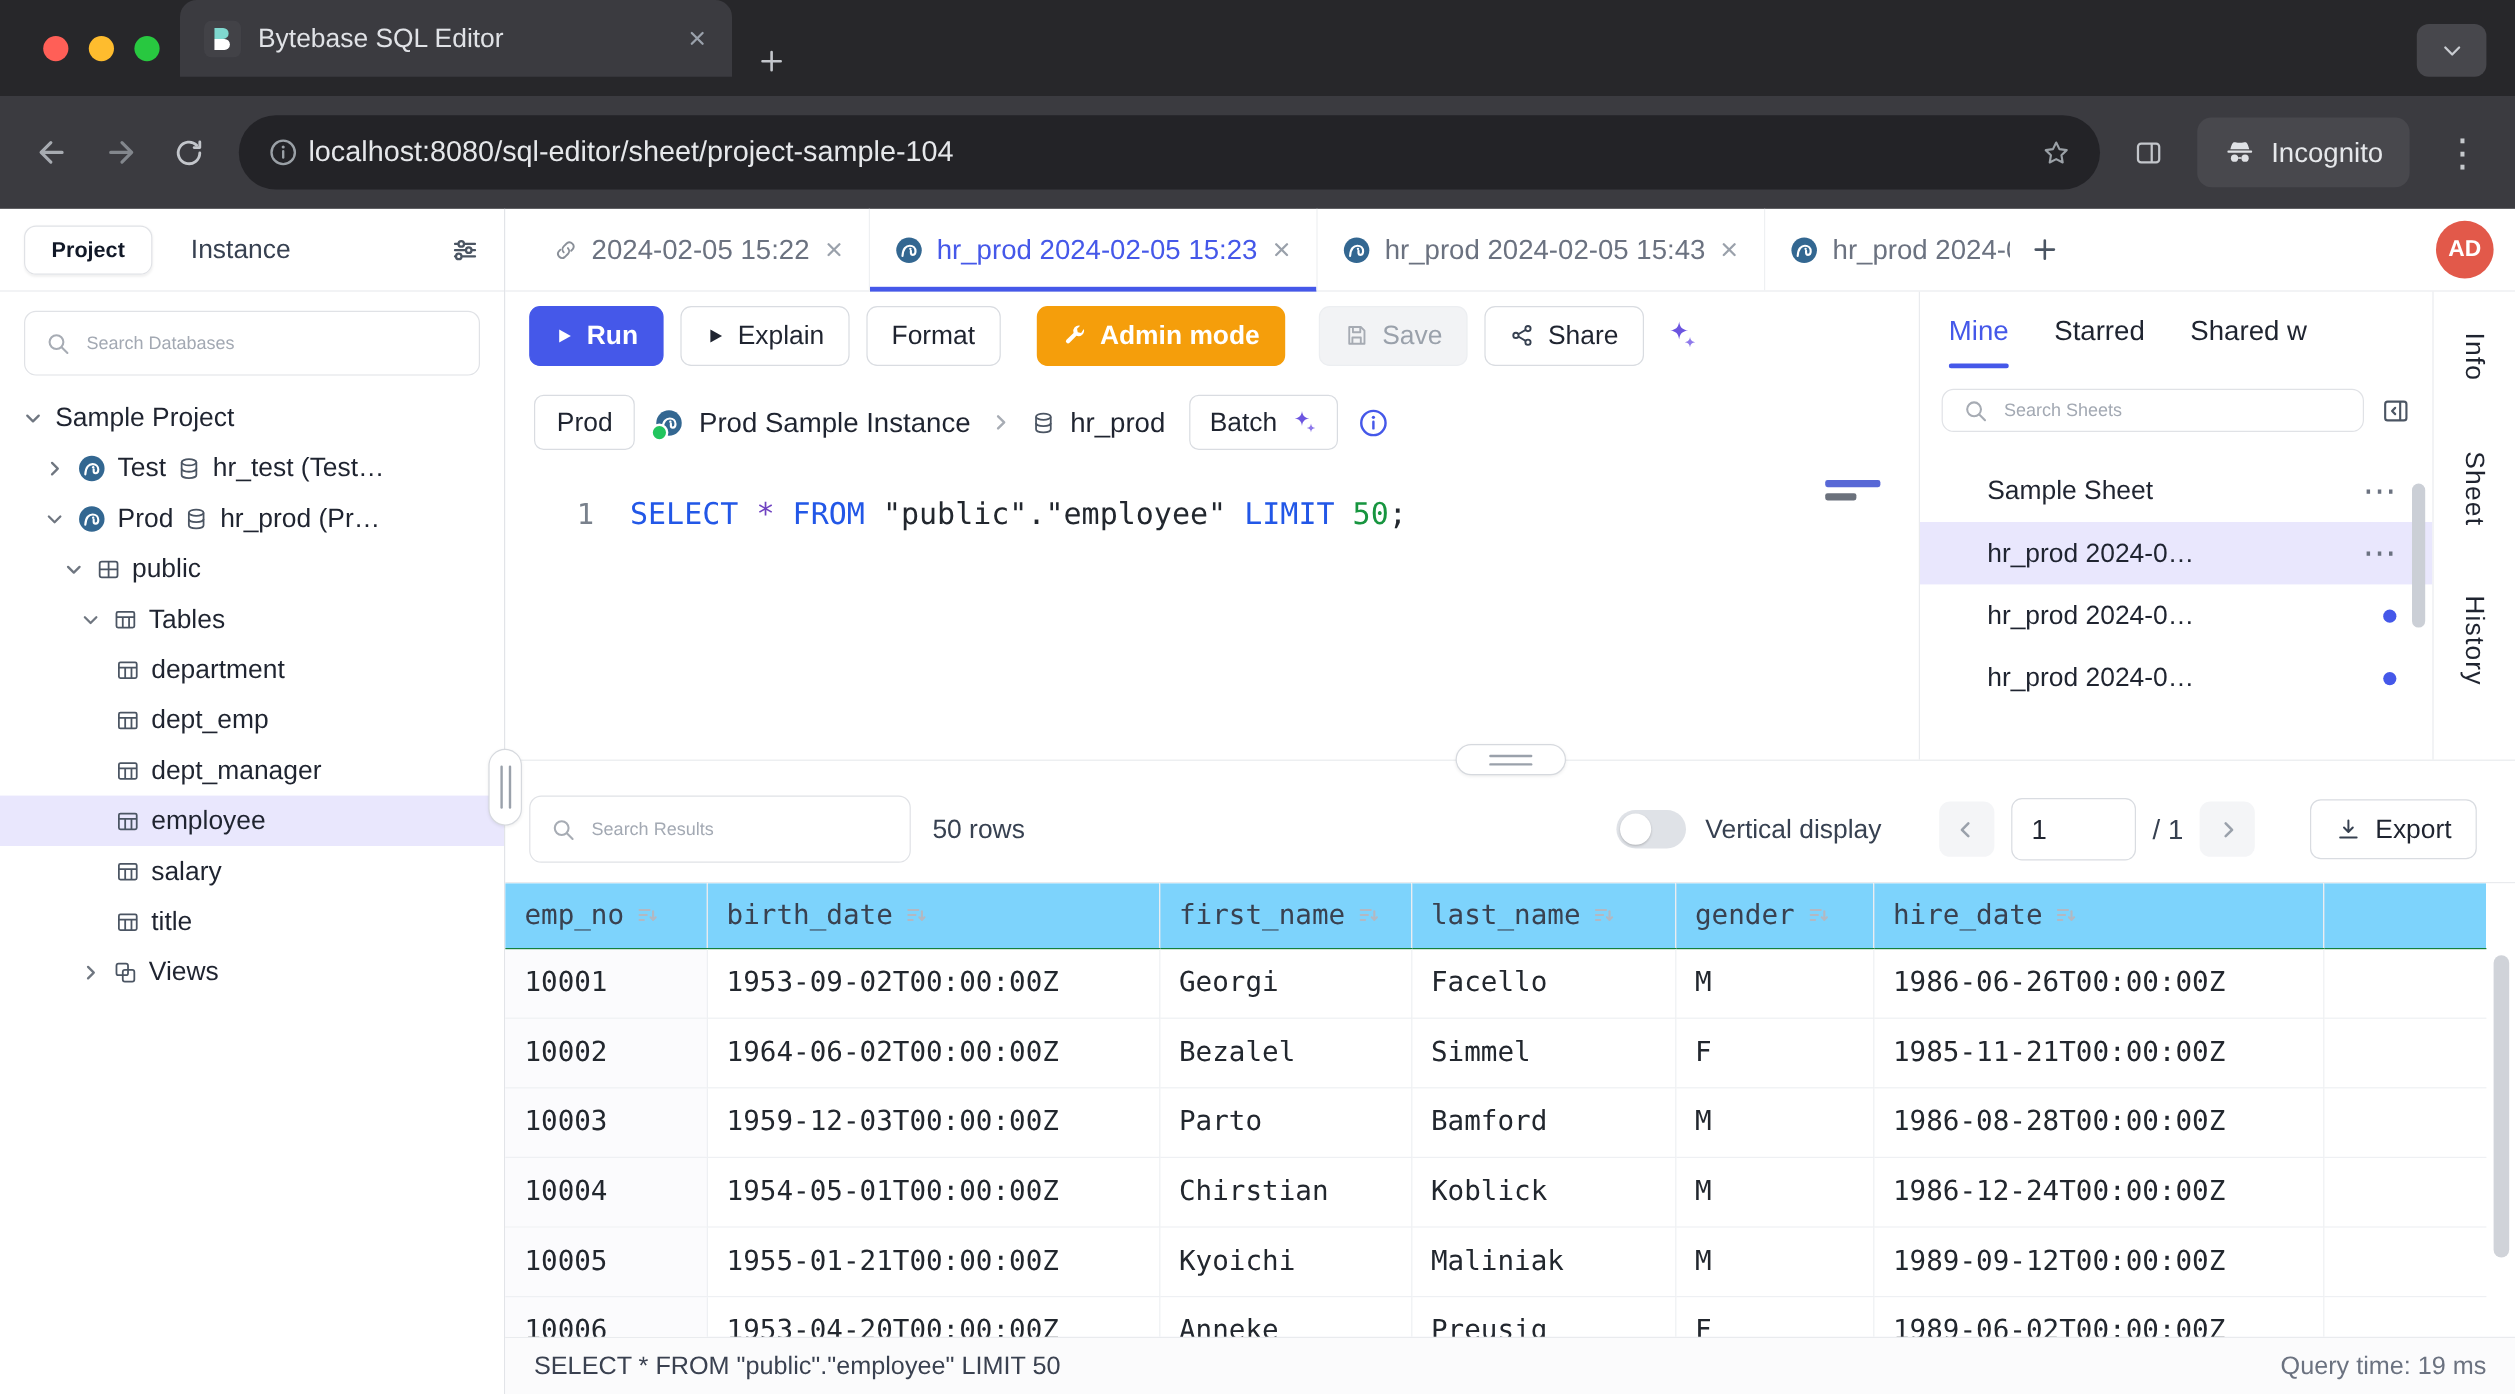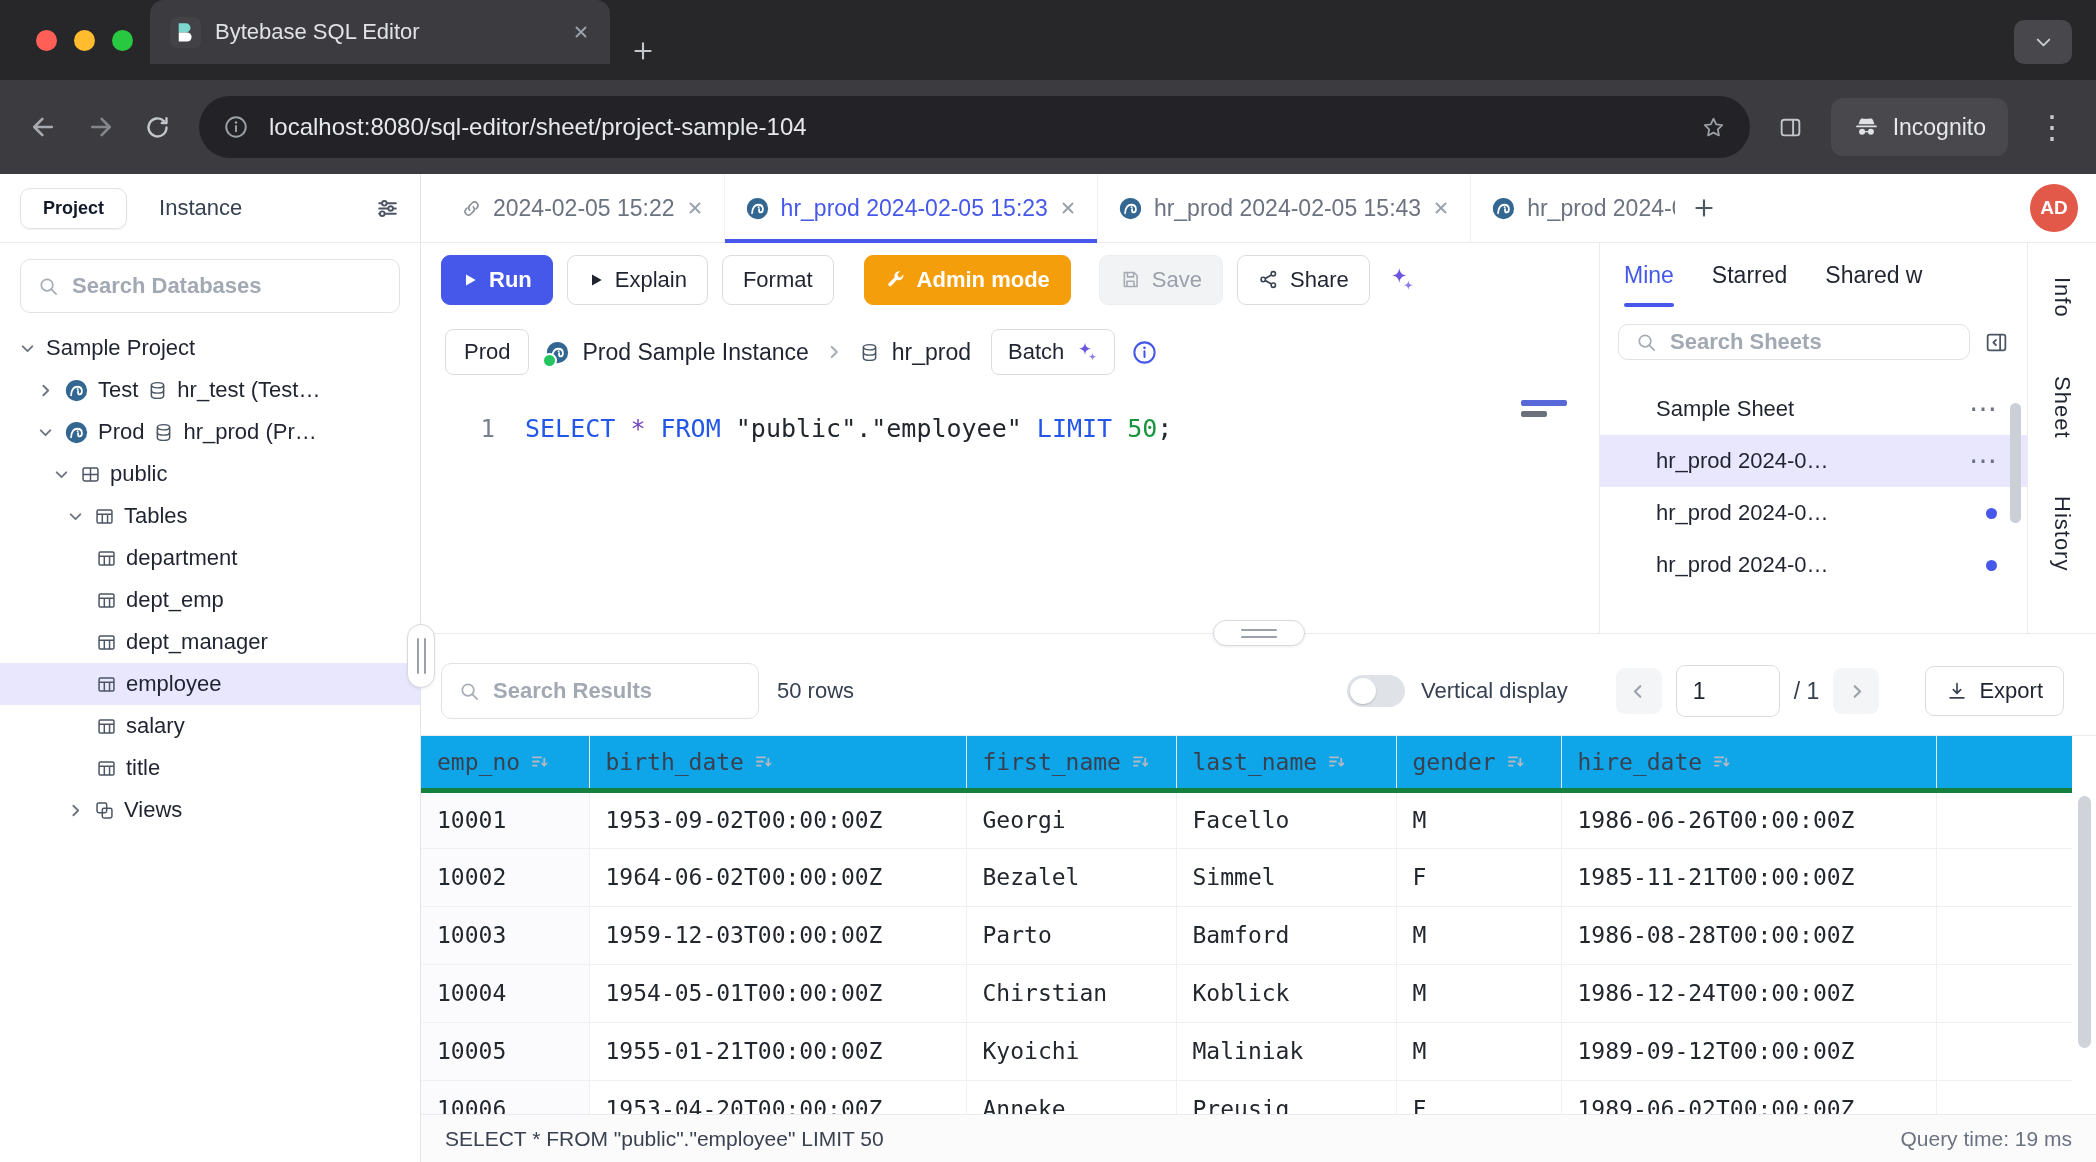--- a/index.html
+++ b/index.html
@@ -13,33 +13,33 @@
 .titlebar{height:80px;background:#27272a;position:relative;display:flex;align-items:flex-start;}
 .traffic{position:absolute;left:36px;top:30px;display:flex;gap:17px;}
 .light{width:21px;height:21px;border-radius:50%;display:block;}
 .light.red{background:#ff5f57}.light.yellow{background:#febc2e}.light.green{background:#28c840}
 .browser-tab{margin-left:150px;width:460px;height:64px;background:#3b3b40;border-radius:14px 14px 0 0;display:flex;align-items:center;gap:14px;padding:0 20px;}
 .browser-tab .title{color:#e0e2e6;font-size:22px;flex:1;white-space:nowrap;overflow:hidden;}
 .newtab{align-self:center;margin-left:20px;margin-top:22px;display:flex;}
 .win-chevron{position:absolute;right:24px;top:20px;width:58px;height:44px;background:#47474c;border-radius:10px;display:flex;align-items:center;justify-content:center;}
 .navbar{height:94px;background:#3b3b40;display:flex;align-items:center;padding:0 28px;gap:28px;}
 .nav-icon{display:flex;flex:none;}
-.urlbar{flex:1;height:62px;background:#232327;border-radius:31px;display:flex;align-items:center;gap:20px;padding:0 24px;min-width:0;}
+.urlbar{flex:1;height:62px;background:#232327;border-radius:31px;display:flex;align-items:center;gap:8px;padding:0 24px;min-width:0;}
 .urlbar .url{color:#e6e8eb;font-size:24px;flex:1;white-space:nowrap;overflow:hidden;}
 .incognito-chip{height:58px;background:#48484d;border-radius:12px;display:flex;align-items:center;gap:13px;padding:0 22px;color:#e6e8eb;font-size:23px;flex:none;}
 .dots-v{font-size:32px;color:#c6c9cd;line-height:1;}
 
 .app{height:988px;display:flex;position:relative;}
 .sidebar{width:421px;border-right:1px solid #e2e4e8;display:flex;flex-direction:column;flex:none;}
 .sidebar-header{height:69px;border-bottom:1px solid #e9ebee;display:flex;align-items:center;padding:0 20px;gap:32px;flex:none;}
 .chip{border:1px solid #e0e2e6;border-radius:10px;padding:9px 22px;font-size:18px;font-weight:600;color:#111827;box-shadow:0 1px 2px rgba(0,0,0,.06);cursor:pointer;}
 .instance-tab{font-size:22px;color:#374151;cursor:pointer;}
 .sliders-btn{margin-left:auto;display:flex;cursor:pointer;}
 .search-box{border:1px solid #e0e2e6;border-radius:10px;height:54px;display:flex;align-items:center;gap:12px;padding:0 16px;background:#fff;}
-.search-box input{border:none;outline:none;font-size:22px;color:#374151;flex:1;min-width:0;background:transparent;font-family:inherit;font-weight:bold;}
+.search-box input{border:none;outline:none;font-size:15px;color:#374151;flex:1;min-width:0;background:transparent;font-family:inherit;}
 .search-box input::placeholder{color:#a3a9b3;}
 .sidebar>.search-box{margin:16px 20px 14px;flex:none;}
 .tree{flex:1;overflow:hidden;}
 .tree-item{height:42px;display:flex;align-items:center;gap:9px;font-size:22px;white-space:nowrap;overflow:hidden;padding-right:10px;cursor:pointer;}
 .tree-item.selected{background:var(--selected-bg);}
 .caret{width:19px;display:flex;justify-content:center;flex:none;}
 .tree-icon{display:flex;flex:none;}
 
 .main{flex:1;display:flex;flex-direction:column;min-width:0;}
 .tabstrip{height:69px;border-bottom:1px solid #e9ebee;display:flex;align-items:stretch;padding-left:20px;flex:none;}
@@ -113,21 +113,21 @@
 .toggle{width:58px;height:32px;border-radius:16px;background:#dfe2e7;position:relative;cursor:pointer;flex:none;}
 .toggle .knob{position:absolute;left:3px;top:3px;width:26px;height:26px;border-radius:50%;background:#fff;box-shadow:0 1px 2px rgba(0,0,0,.2);}
 .toggle-label{font-size:22px;color:#374151;}
 .pager{display:flex;align-items:center;gap:14px;margin-left:30px;}
 .page-btn{width:46px;height:46px;border-radius:9px;background:#f4f5f7;display:flex;align-items:center;justify-content:center;cursor:pointer;}
 .page-input{width:104px;height:52px;border:1px solid #d9dce1;border-radius:9px;font-size:23px;padding:0 16px;font-family:inherit;color:#1f2430;outline:none;}
 .page-total{font-size:23px;color:#374151;}
 .export-btn{margin-left:28px;margin-right:12px;}
 .table-wrap{flex:1;min-height:0;overflow:hidden;position:relative;border-top:1px solid #e9ebee;}
 table{border-collapse:collapse;table-layout:fixed;width:calc(100% - 24px);font-family:"DejaVu Sans Mono",monospace;font-size:23px;}
-thead th{height:54px;background:#0ea5e9;border-right:1px solid #e7e9ed;border-bottom:5px solid #15803d;font-weight:500;color:#394150;text-align:left;padding:0 16px;white-space:nowrap;overflow:hidden;}
+thead th{height:54px;background:#7dd3fc;border-right:1px solid #e7e9ed;border-bottom:1px solid #15803d;font-weight:500;color:#394150;text-align:left;padding:0 16px;white-space:nowrap;overflow:hidden;}
 .th-inner{display:flex;align-items:center;gap:10px;}
 tbody td{height:58px;border-right:1px solid #eef0f3;border-bottom:1px solid #eef0f3;padding:0 16px;color:#22272e;white-space:nowrap;overflow:hidden;}
 tbody td:first-child{background:#fbfbfd;}
 thead th:last-child,tbody td:last-child{border-right:none;}
 .grid-scrollbar{position:absolute;right:5px;top:60px;width:13px;height:252px;border-radius:7px;background:#d0d3d9;}
 .statusbar{height:48px;border-top:1px solid #e9ebee;background:#fbfbfc;display:flex;align-items:center;padding:0 24px;font-size:21px;color:#3a4150;flex:none;}
 .statusbar .qtime{margin-left:auto;color:#6b7280;}
 </style>
 </head>
 <body>

